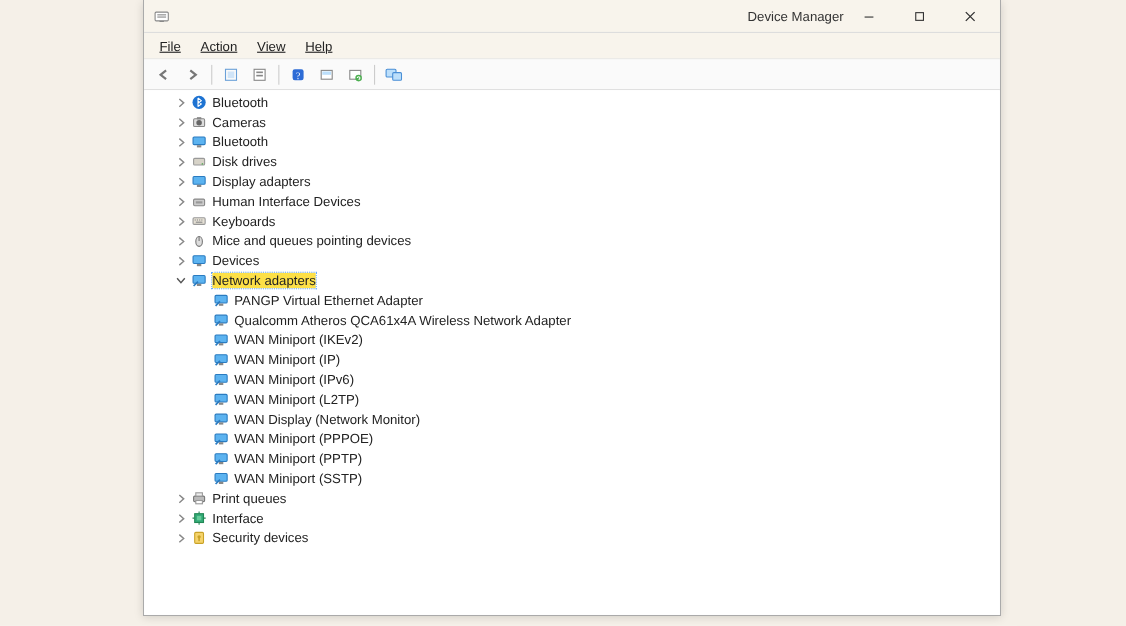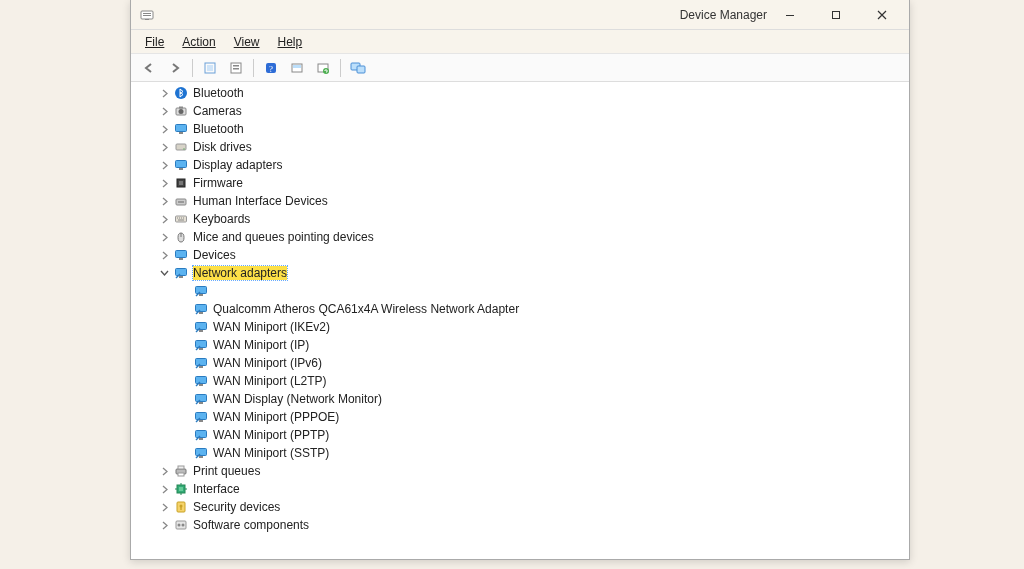--- a/index.html
+++ b/index.html
@@ -283,34 +283,20 @@
         <span class="label">Display adapters</span>
       </div>
       <div class="tree-row" style="--indent: 18px;">
         <span class="expander">
           <svg width="9" height="9" viewBox="0 0 9 9">
             <path d="M3 1 L7 4.5 L3 8" fill="none" stroke="#888" stroke-width="1.3"></path>
           </svg>
         </span>
         <span class="dev-icon">
           <svg width="14" height="14" viewBox="0 0 14 14">
-            <rect x="3" y="3" width="8" height="8" fill="#444" stroke="#222"></rect>
-            <rect x="5" y="5" width="4" height="4" fill="#777"></rect>
-          </svg>
-        </span>
-        <span class="label">Firmware</span>
-      </div>
-      <div class="tree-row" style="--indent: 18px;">
-        <span class="expander">
-          <svg width="9" height="9" viewBox="0 0 9 9">
-            <path d="M3 1 L7 4.5 L3 8" fill="none" stroke="#888" stroke-width="1.3"></path>
-          </svg>
-        </span>
-        <span class="dev-icon">
-          <svg width="14" height="14" viewBox="0 0 14 14">
             <rect x="2" y="5" width="10" height="6" rx="1" fill="#ccc" stroke="#888"></rect>
             <rect x="4" y="7" width="6" height="2" fill="#999"></rect>
           </svg>
         </span>
         <span class="label">Human Interface Devices</span>
       </div>
       <div class="tree-row" style="--indent: 18px;">
         <span class="expander">
           <svg width="9" height="9" viewBox="0 0 9 9">
             <path d="M3 1 L7 4.5 L3 8" fill="none" stroke="#888" stroke-width="1.3"></path>
@@ -372,20 +358,21 @@
         <span class="label">Network adapters</span>
       </div>
       <div class="tree-row" style="--indent: 54px;">
         <span class="dev-icon">
           <svg width="14" height="14" viewBox="0 0 14 14">
             <rect x="1.5" y="2.5" width="11" height="7" rx="1" fill="#5cb3f0" stroke="#2a7bc0"></rect>
             <rect x="5" y="10" width="4" height="2" fill="#888"></rect>
             <path d="M2 12 L6 8" stroke="#2a7bc0" stroke-width="1.5"></path>
           </svg>
         </span>
+        <span class="label">PANGP Virtual Ethernet Adapter</span>
       </div>
       <div class="tree-row" style="--indent: 54px;">
         <span class="dev-icon">
           <svg width="14" height="14" viewBox="0 0 14 14">
             <rect x="1.5" y="2.5" width="11" height="7" rx="1" fill="#5cb3f0" stroke="#2a7bc0"></rect>
             <rect x="5" y="10" width="4" height="2" fill="#888"></rect>
             <path d="M2 12 L6 8" stroke="#2a7bc0" stroke-width="1.5"></path>
           </svg>
         </span>
         <span class="label">Qualcomm Atheros QCA61x4A Wireless Network Adapter</span>
@@ -511,30 +498,15 @@
         </span>
         <span class="dev-icon">
           <svg width="14" height="14" viewBox="0 0 14 14">
             <rect x="3" y="2" width="8" height="10" rx="1" fill="#f5d36b" stroke="#c9a227"></rect>
             <circle cx="7" cy="6" r="1.5" fill="#c9a227"></circle>
             <rect x="6.3" y="7" width="1.4" height="3" fill="#c9a227"></rect>
           </svg>
         </span>
         <span class="label">Security devices</span>
       </div>
-      <div class="tree-row" style="--indent: 18px;">
-        <span class="expander">
-          <svg width="9" height="9" viewBox="0 0 9 9">
-            <path d="M3 1 L7 4.5 L3 8" fill="none" stroke="#888" stroke-width="1.3"></path>
-          </svg>
-        </span>
-        <span class="dev-icon">
-          <svg width="14" height="14" viewBox="0 0 14 14">
-            <rect x="2" y="3" width="10" height="8" rx="1" fill="#e6e6e6" stroke="#999"></rect>
-            <circle cx="5" cy="7" r="1.5" fill="#888"></circle>
-            <circle cx="9" cy="7" r="1.5" fill="#888"></circle>
-          </svg>
-        </span>
-        <span class="label">Software components</span>
-      </div>
     </div>
 
 </div>
 
 </body></html>

